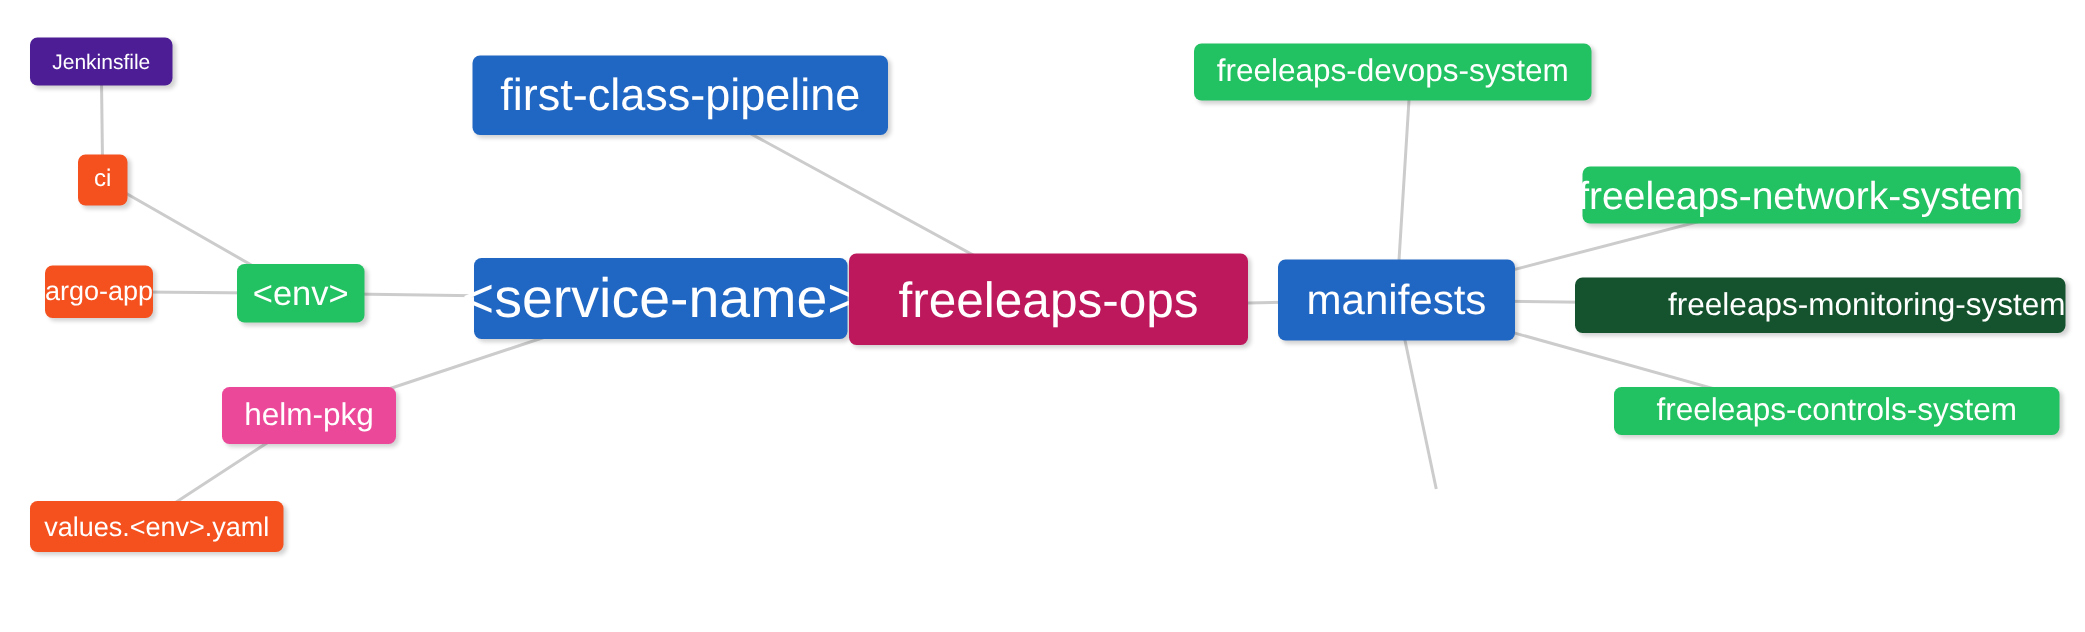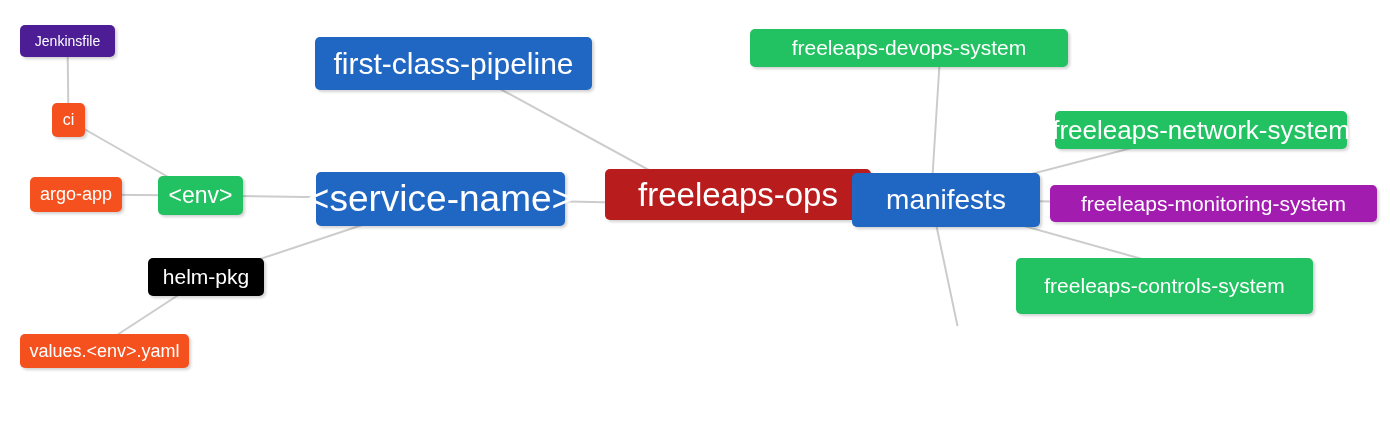--- a/index.html
+++ b/index.html
@@ -66,50 +66,50 @@
       <line x1="931" y1="200" x2="1206.5" y2="277" stroke="#cccccc" stroke-width="2"></line>
       <line x1="931" y1="200" x2="957.5" y2="326" stroke="#cccccc" stroke-width="2"></line>
     </svg>
   <div class="node-layer" id="node-layer">
       <div class="node" style="left: 20px; top: 25px; width: 95px; height: 32px; font-size: 14px; background: #4c1d95;">
         <span>Jenkinsfile</span>
       </div>
       <div class="node" style="left: 52px; top: 103px; width: 33px; height: 34px; font-size: 16px; background: rgb(244, 81, 30);">
         <span>ci</span>
       </div>
-      <div class="node" style="left: 30px; top: 177px; width: 92px; height: 35px; font-size: 18px; background: rgb(244, 81, 30); align-items: center;">
+      <div class="node" style="left: 30px; top: 177px; width: 72px; height: 35px; font-size: 18px; background: rgb(244, 81, 30); align-items: center;">
         <span>argo-app</span>
       </div>
       <div class="node" style="left: 158px; top: 176px; width: 85px; height: 39px; font-size: 23px; background: rgb(34, 193, 97);">
         <span>&lt;env&gt;</span>
       </div>
-      <div class="node" style="left: 148px; top: 258px; width: 116px; height: 38px; font-size: 21px; background: #000000;">
+      <div class="node" style="left: 148px; top: 258px; width: 116px; height: 38px; font-size: 21px; background: #ec4899;">
         <span>helm-pkg</span>
       </div>
       <div class="node" style="left: 20px; top: 334px; width: 169px; height: 34px; font-size: 18px; background: rgb(244, 81, 30);">
         <span>values.&lt;env&gt;.yaml</span>
       </div>
       <div class="node" style="left: 315px; top: 37px; width: 277px; height: 53px; font-size: 30px; background: rgb(32, 102, 195);">
         <span>first-class-pipeline</span>
       </div>
       <div class="node" style="left: 316px; top: 172px; width: 249px; height: 54px; font-size: 37px; background: rgb(32, 102, 195);">
         <span>&lt;service-name&gt;</span>
       </div>
-      <div class="node" style="left: 605px; top: 169px; width: 266px; height: 51px; font-size: 33px; background: #b91c1c;">
+      <div class="node" style="left: 566px; top: 169px; width: 266px; height: 61px; font-size: 33px; background: #be185d;">
         <span>freeleaps-ops</span>
       </div>
-      <div class="node" style="left: 852px; top: 173px; width: 188px; height: 54px; font-size: 28px; background: rgb(32, 102, 195);">
+      <div class="node" style="left: 852px; top: 173px; width: 158px; height: 54px; font-size: 28px; background: rgb(32, 102, 195);">
         <span>manifests</span>
       </div>
-      <div class="node" style="left: 750px; top: 29px; width: 318px; height: 38px; font-size: 21px; background: rgb(34, 193, 97);">
+      <div class="node" style="left: 796px; top: 29px; width: 265px; height: 38px; font-size: 21px; background: rgb(34, 193, 97);">
         <span>freeleaps-devops-system</span>
       </div>
       <div class="node" style="left: 1055px; top: 111px; width: 292px; height: 38px; font-size: 26px; background: rgb(34, 193, 97);">
         <span>freeleaps-network-system</span>
       </div>
-      <div class="node" style="left: 1050px; top: 185px; width: 327px; height: 37px; font-size: 21px; background: #a21caf;">
+      <div class="node" style="left: 1050px; top: 185px; width: 327px; height: 37px; font-size: 21px; background: #14532d; justify-content: flex-end;">
         <span>freeleaps-monitoring-system</span>
       </div>
-      <div class="node" style="left: 1016px; top: 258px; width: 297px; height: 56px; font-size: 21px; background: rgb(34, 193, 97);">
+      <div class="node" style="left: 1076px; top: 258px; width: 297px; height: 32px; font-size: 21px; background: rgb(34, 193, 97);">
         <span>freeleaps-controls-system</span>
       </div>
     </div>
 </div>
 
 </body></html>

